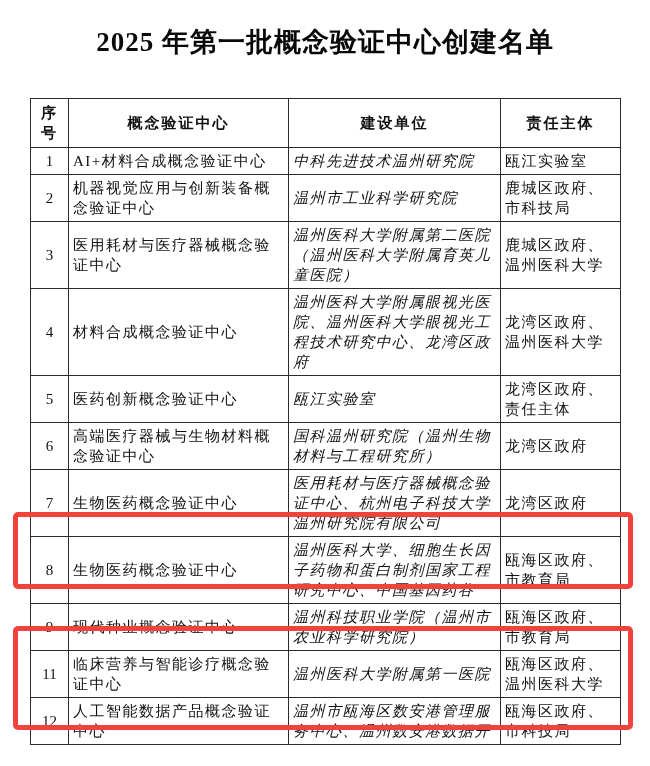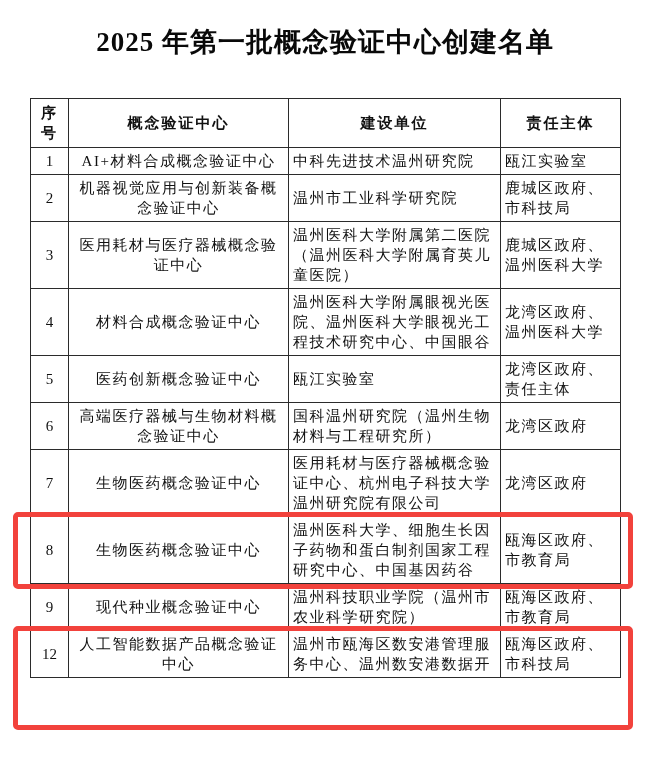--- a/index.html
+++ b/index.html
@@ -40,22 +40,22 @@
     padding:3px 4px;
     word-break:break-all;
   }
   table.list th{
     font-weight:bold;
     text-align:center;
     padding:4px 2px;
     letter-spacing:2px;
   }
   td.cell-no{text-align:center;letter-spacing:0;}
-  td.cell-center{padding-left:12px;padding-right:18px;text-align:center;}
-  td.cell-builder{padding-left:5px;padding-right:5px;}
+  td.cell-center{padding-left:12px;padding-right:18px;}
+  td.cell-builder{padding-left:5px;padding-right:5px;font-style:italic;}
   td.cell-owner{padding-left:8px;padding-right:3px;}
   .highlight-box{
     position:absolute;
     border:5px solid #f2423c;
     border-radius:5px;
     background:transparent;
     pointer-events:none;
     box-sizing:border-box;
   }
 </style>
@@ -96,21 +96,21 @@
       </tr>
       <tr>
         <td class="cell-no">3</td>
         <td class="cell-center">医用耗材与医疗器械概念验证中心</td>
         <td class="cell-builder">温州医科大学附属第二医院（温州医科大学附属育英儿童医院）</td>
         <td class="cell-owner">鹿城区政府、温州医科大学</td>
       </tr>
       <tr>
         <td class="cell-no">4</td>
         <td class="cell-center">材料合成概念验证中心</td>
-        <td class="cell-builder">温州医科大学附属眼视光医院、温州医科大学眼视光工程技术研究中心、中国眼谷</td>
+        <td class="cell-builder">温州医科大学附属眼视光医院、温州医科大学眼视光工程技术研究中心、龙湾区政府</td>
         <td class="cell-owner">龙湾区政府、温州医科大学</td>
       </tr>
       <tr>
         <td class="cell-no">5</td>
         <td class="cell-center">医药创新概念验证中心</td>
         <td class="cell-builder">瓯江实验室</td>
         <td class="cell-owner">龙湾区政府、责任主体</td>
       </tr>
       <tr>
         <td class="cell-no">6</td>
@@ -130,20 +130,26 @@
         <td class="cell-builder">温州医科大学、细胞生长因子药物和蛋白制剂国家工程研究中心、中国基因药谷</td>
         <td class="cell-owner">瓯海区政府、市教育局</td>
       </tr>
       <tr>
         <td class="cell-no">9</td>
         <td class="cell-center">现代种业概念验证中心</td>
         <td class="cell-builder">温州科技职业学院（温州市农业科学研究院）</td>
         <td class="cell-owner">瓯海区政府、市教育局</td>
       </tr>
       <tr>
+        <td class="cell-no">11</td>
+        <td class="cell-center">临床营养与智能诊疗概念验证中心</td>
+        <td class="cell-builder">温州医科大学附属第一医院</td>
+        <td class="cell-owner">瓯海区政府、温州医科大学</td>
+      </tr>
+      <tr>
         <td class="cell-no">12</td>
         <td class="cell-center">人工智能数据产品概念验证中心</td>
         <td class="cell-builder">温州市瓯海区数安港管理服务中心、温州数安港数据开</td>
         <td class="cell-owner">瓯海区政府、市科技局</td>
       </tr>
     </tbody>
   </table>
 
   <div class="highlight-box" style="left: 13px; width: 620px; top: 511.5px; height: 77px; border-color: rgb(242, 66, 60);"></div>
   <div class="highlight-box" style="left: 13px; width: 620px; top: 625.5px; height: 104px; border-color: rgb(242, 66, 60);"></div>

